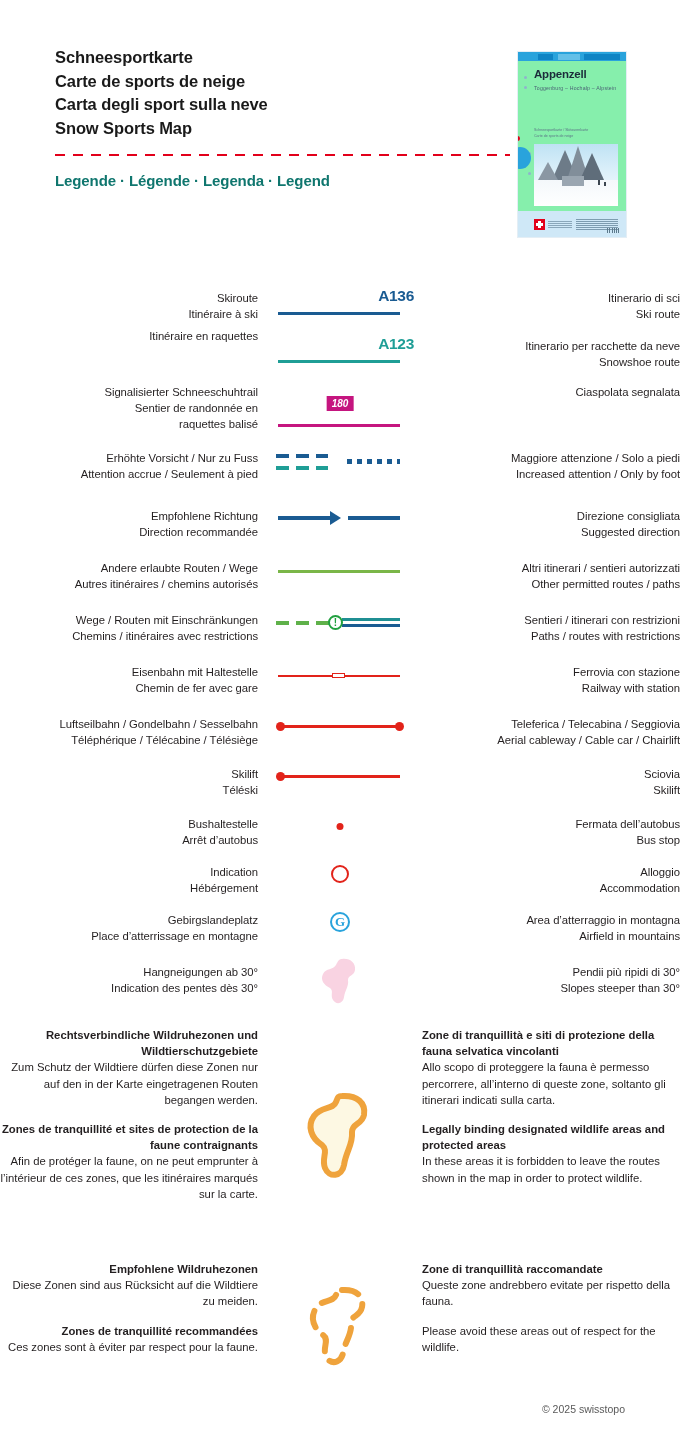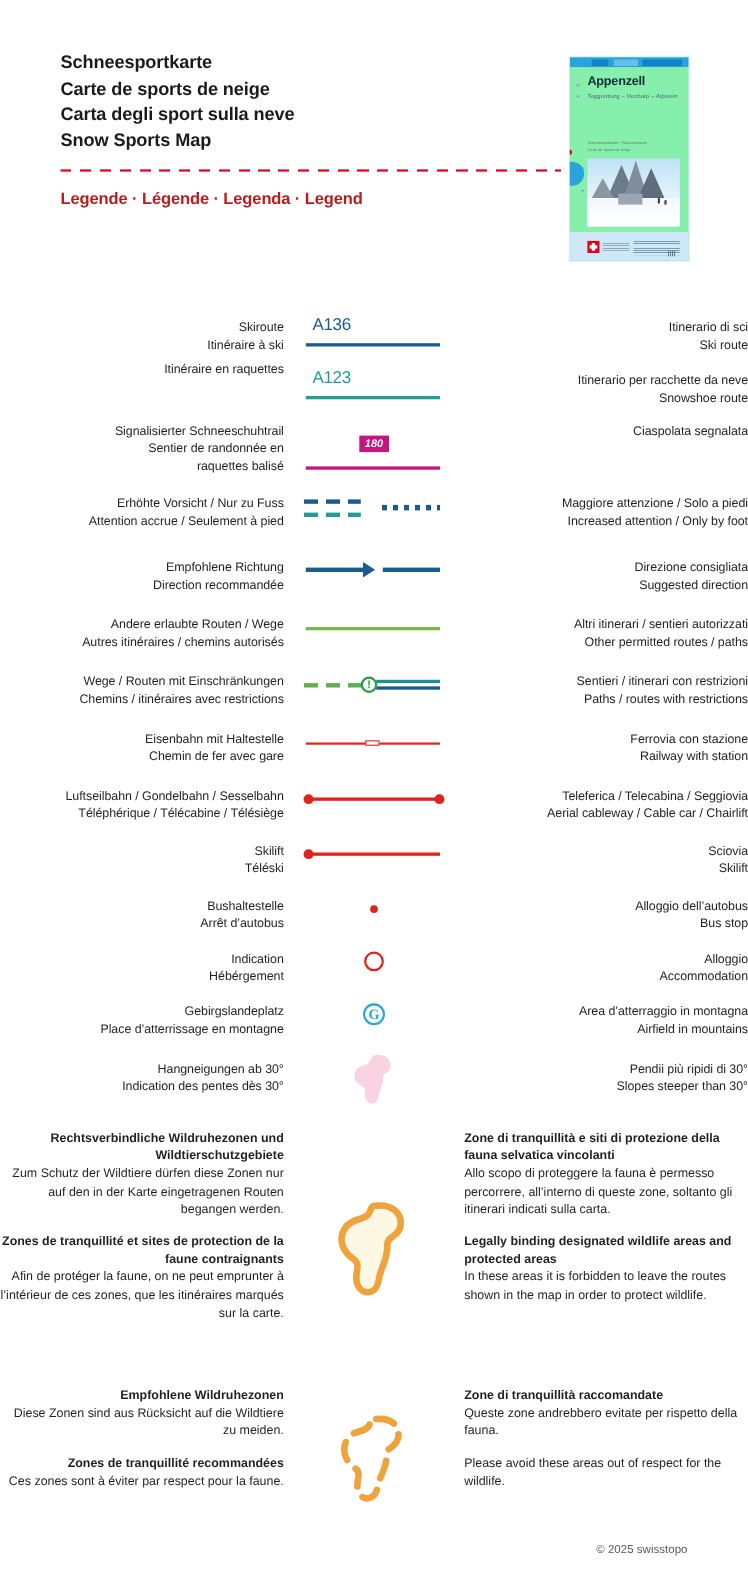--- a/index.html
+++ b/index.html
@@ -9,21 +9,21 @@
     color:#231f20;-webkit-font-smoothing:antialiased;
     position:relative;overflow:hidden;
   }
   .page{position:relative;width:680px;height:1210px;}
 
   
   .header{position:absolute;left:55px;top:46px;width:440px;}
   .title-line{font-size:16.5px;font-weight:bold;line-height:23.5px;letter-spacing:-0.1px;color:#1a1a1a;}
   .dash-rule{position:absolute;left:55px;top:154px;width:455px;height:2px;
     background-image:repeating-linear-gradient(to right,#e2001a 0 10px,transparent 10px 18px);}
-  .legend-title{position:absolute;left:55px;top:172px;font-size:15px;font-weight:bold;color:#b91c1c;letter-spacing:-0.1px;}
+  .legend-title{position:absolute;left:55px;top:172px;font-size:15px;font-weight:bold;color:#0f766e;letter-spacing:-0.1px;}
 
   
   .cover{position:absolute;left:518px;top:52px;width:108px;height:185px;
     background:#86efac;box-shadow:0 0 0 1px #e4eef5;overflow:hidden;}
   .cover-topbar{position:absolute;left:0;top:0;width:100%;height:9px;background:#29a3dc;}
   .cover-tab{position:absolute;top:1.5px;height:6px;background:#0b7fc0;opacity:.85;}
   .cover-tab.t1{left:20px;width:15px;}
   .cover-tab.t2{left:40px;width:22px;background:#6fc5ea;}
   .cover-tab.t3{left:66px;width:36px;background:#0b7fc0;}
   .cover-title{position:absolute;left:16px;top:16px;font-size:11.5px;font-weight:bold;color:#1b2b3a;letter-spacing:-0.2px;}
@@ -49,21 +49,21 @@
     background:repeating-linear-gradient(to right,#5d7a8c 0 .8px,transparent .8px 1.8px);}
 
   
   .legend{position:absolute;left:0;top:278px;width:680px;}
   .row{position:relative;display:flex;align-items:flex-start;width:680px;}
   .col-left{width:270px;padding-right:12px;box-sizing:border-box;text-align:right;}
   .col-sym{width:140px;position:relative;flex:0 0 140px;}
   .col-right{width:270px;padding-left:12px;box-sizing:border-box;text-align:right;}
   .lbl{font-size:11.3px;line-height:16.2px;color:#231f20;letter-spacing:-0.05px;}
   .line{position:absolute;left:8px;width:122px;}
-  .badge-num{position:absolute;left:14px;width:140px;text-align:left;font-size:15.5px;font-weight:normal;letter-spacing:-0.3px;}
+  .badge-num{position:absolute;left:4px;width:140px;text-align:right;font-size:15.5px;font-weight:bold;letter-spacing:-0.3px;}
 
   .ln-ski{height:3.4px;background:#1a5b92;}
   .ln-snow{height:3.4px;background:#1f9e96;}
   .ln-trail{height:3.4px;background:#c5157f;}
   .badge-trail{position:absolute;left:50%;transform:translateX(-50%);
     background:#c5157f;color:#fff;font-size:10px;font-weight:bold;font-style:italic;
     padding:2.5px 5px 2.5px 5px;line-height:10px;}
 
   .dash-blue{position:absolute;height:4.4px;background:
     repeating-linear-gradient(to right,#1a5b92 0 13px,transparent 13px 20px);}
@@ -320,21 +320,21 @@
 
     <div class="row" style="height:48px">
       <div class="col-left">
         <div class="lbl" style="margin-top:9px">Bushaltestelle</div>
         <div class="lbl">Arrêt d’autobus</div>
       </div>
       <div class="col-sym">
         <div class="bus-dot" style="top:16px"></div>
       </div>
       <div class="col-right">
-        <div class="lbl" style="margin-top:9px">Alloggio dell’autobus</div>
+        <div class="lbl" style="margin-top:9px">Fermata dell’autobus</div>
         <div class="lbl">Bus stop</div>
       </div>
     </div>
 
     <div class="row" style="height:48px">
       <div class="col-left">
         <div class="lbl" style="margin-top:9px">Indication</div>
         <div class="lbl">Hébérgement</div>
       </div>
       <div class="col-sym">

